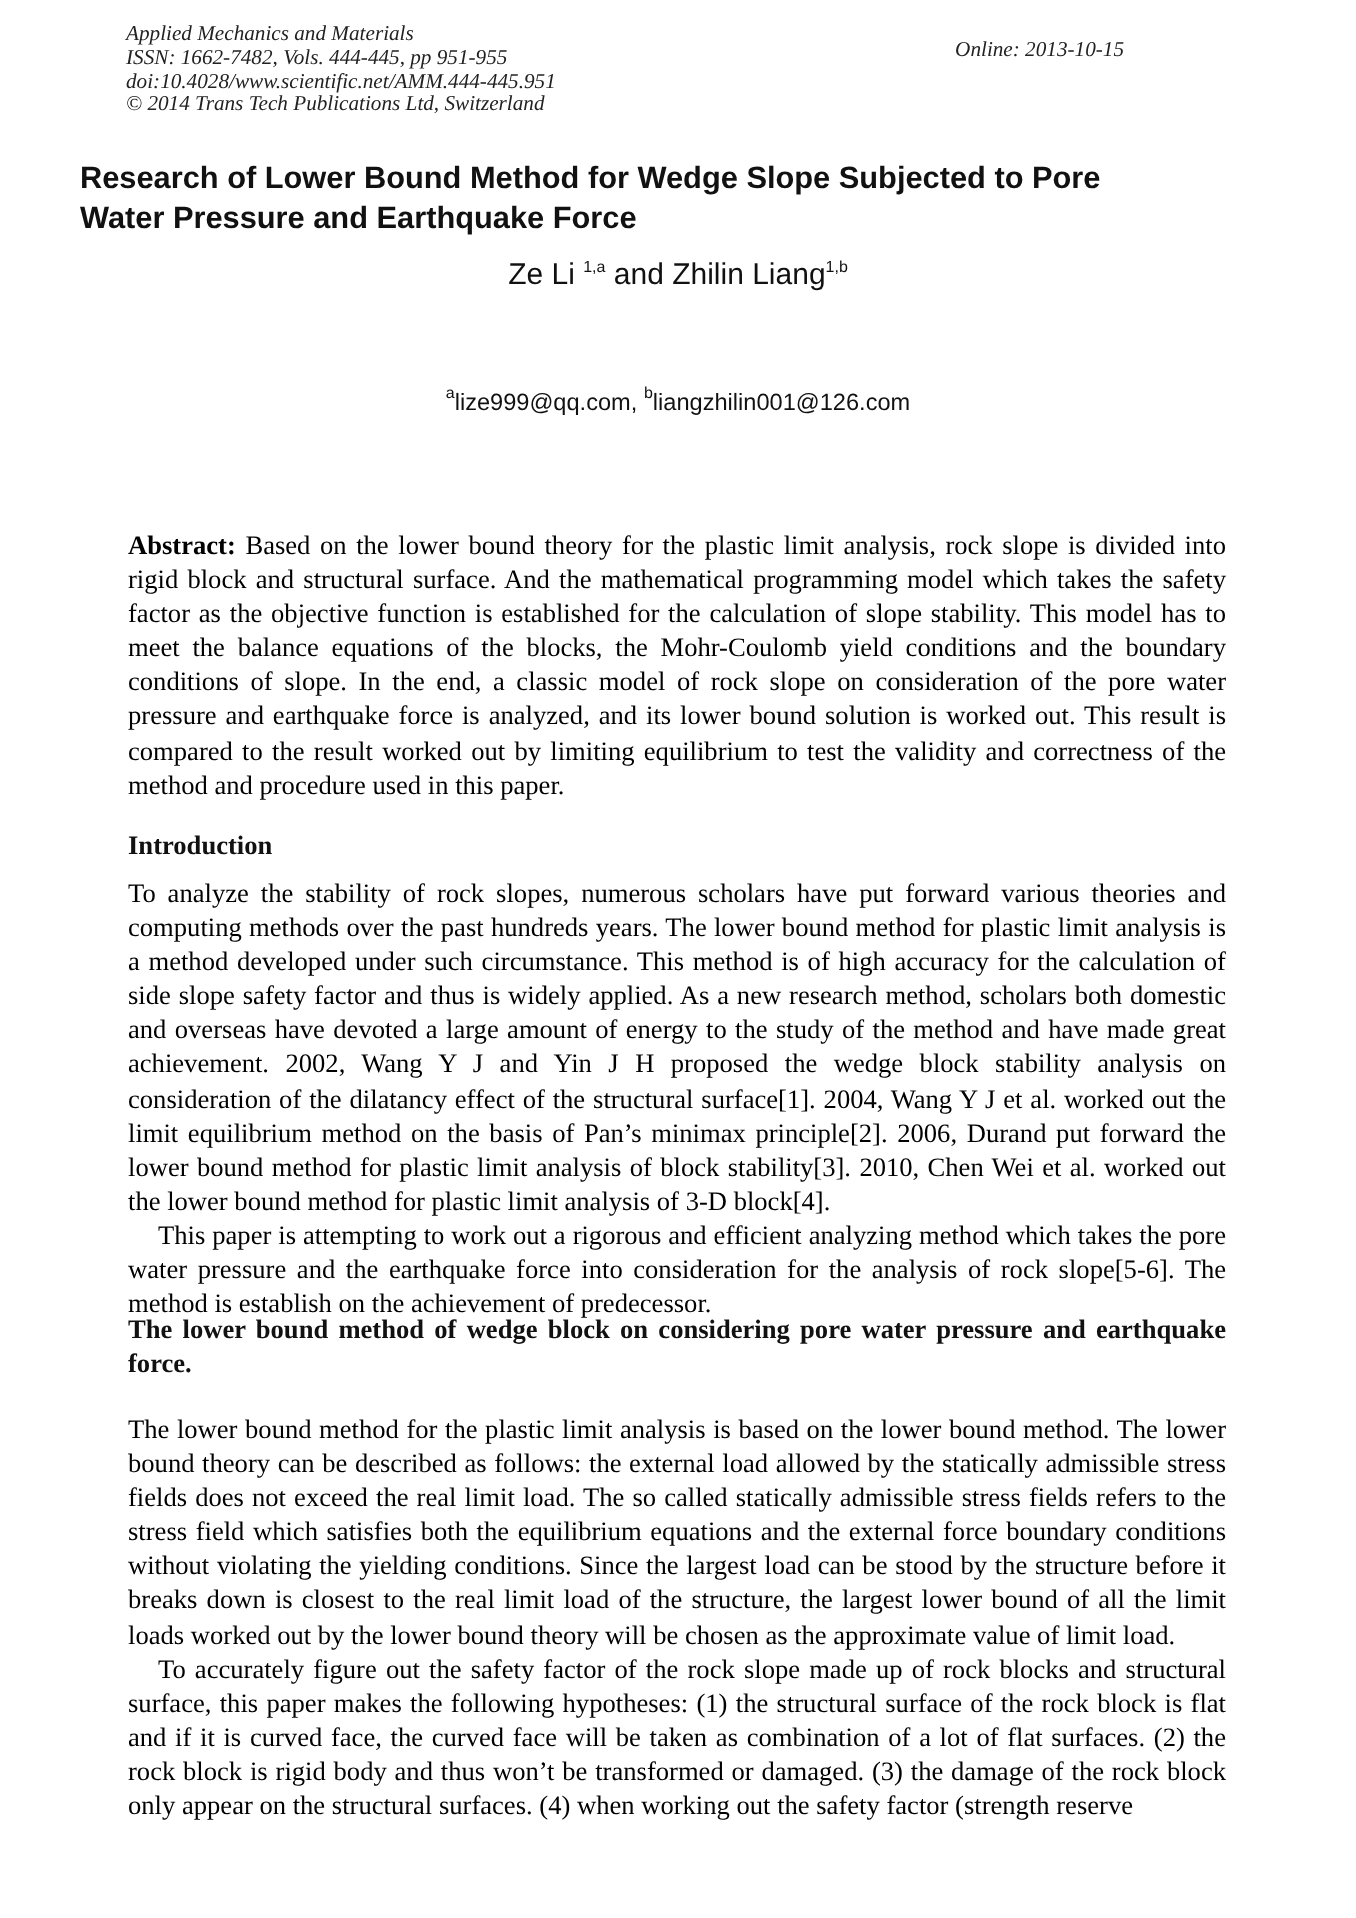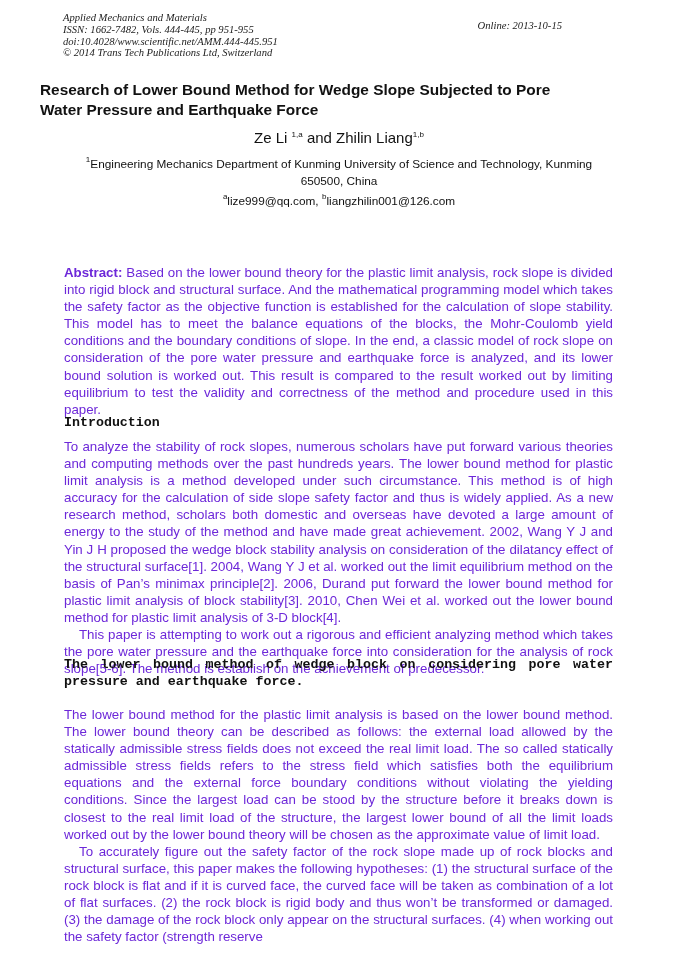--- a/index.html
+++ b/index.html
@@ -12,27 +12,27 @@
 
     .title { position: absolute; left: 40px; width: 598px; top: 80px; text-align: left; font-family: "Liberation Sans", sans-serif; font-weight: bold; font-size: 15.4px; line-height: 20px; color: #111; }
     .authors { position: absolute; left: 40px; width: 598px; top: 129px; text-align: center; font-family: "Liberation Sans", sans-serif; font-size: 15px; line-height: 18px; }
     .authors sup, .affil sup, .emails sup { font-size: 8px; vertical-align: 6px; line-height: 0; }
     .affil { position: absolute; left: 56px; width: 566px; top: 156px; text-align: center; font-family: "Liberation Sans", sans-serif; font-size: 11.8px; line-height: 16.5px; }
     .emails { position: absolute; left: 40px; width: 598px; top: 193px; text-align: center; font-family: "Liberation Sans", sans-serif; font-size: 11.8px; line-height: 16px; }
 
     .keywords { position: absolute; left: 64px; width: 560px; top: 229px; font-family: "Liberation Sans", sans-serif; font-size: 11.8px; line-height: 16px; white-space: nowrap; }
     .keywords b { font-weight: bold; }
 
-    .body-text { position: absolute; left: 64px; width: 549px; font-family: Liberation Sans, sans-serif; font-size: 13.3px; line-height: 17.1px; text-align: justify; color: #6d28d9; }
+    .body-text { position: absolute; left: 64px; width: 549px; font-family: Liberation Serif, serif; font-size: 13.3px; line-height: 17.1px; text-align: justify; color: #000000; }
     .body-text p { margin: 0; }
     .body-text p.indent { text-indent: 15px; }
     .abstract { top: 264px; }
     .abstract b { font-weight: bold; }
 
-    .heading { position: absolute; left: 64px; width: 549px; font-family: Liberation Mono, monospace; font-weight: bold; font-size: 13.3px; line-height: 17.1px; text-align: justify; }
+    .heading { position: absolute; left: 64px; width: 549px; font-family: Liberation Serif, serif; font-weight: bold; font-size: 13.3px; line-height: 17.1px; text-align: justify; }
     .h-intro { top: 414px; }
     .intro { top: 438px; }
     .h-lower { top: 632px; margin-top: 24px; }
     .lower { top: 706px; }
   </style>
 </head>
 <body>
 
 <div class="page">
 
@@ -44,24 +44,20 @@
   </div>
   <div class="hdr-right">Online: 2013-10-15</div>
 
   <div class="title">
     <div>Research of Lower Bound Method for Wedge Slope Subjected to Pore</div>
     <div>Water Pressure and Earthquake Force</div>
   </div>
 
   <div class="authors"><span>Ze Li </span><sup>1,a</sup><span> and Zhilin Liang</span><sup>1,b</sup></div>
 
-  <div class="affil">
-    <div><sup>1</sup><span>Engineering Mechanics Department of Kunming University of Science and Technology, Kunming</span></div>
-    <div>650500, China</div>
-  </div>
 
   <div class="emails"><sup>a</sup><span>lize999@qq.com, </span><sup>b</sup><span>liangzhilin001@126.com</span></div>
 
 
   <div class="body-text abstract">
     <p><b>Abstract:</b><span> Based on the lower bound theory for the plastic limit analysis, rock slope is divided into rigid block and structural surface. And the mathematical programming model which takes the safety factor as the objective function is established for the calculation of slope stability. This model has to meet the balance equations of the blocks, the Mohr-Coulomb yield conditions and the boundary conditions of slope. In the end, a classic model of rock slope on consideration of the pore water pressure and earthquake force is analyzed, and its lower bound solution is worked out. This result is compared to the result worked out by limiting equilibrium to test the validity and correctness of the method and procedure used in this paper.</span></p>
   </div>
 
   <div class="heading h-intro">Introduction</div>
   <div class="body-text intro">

